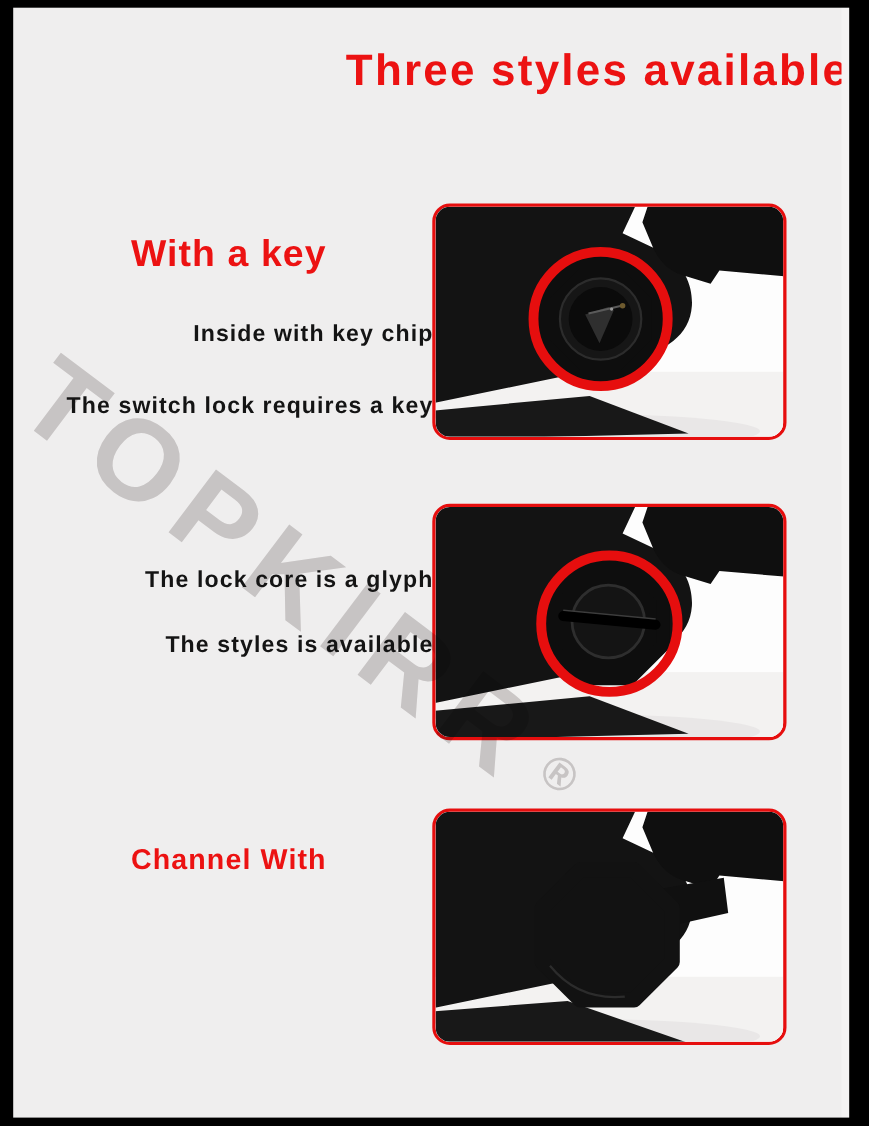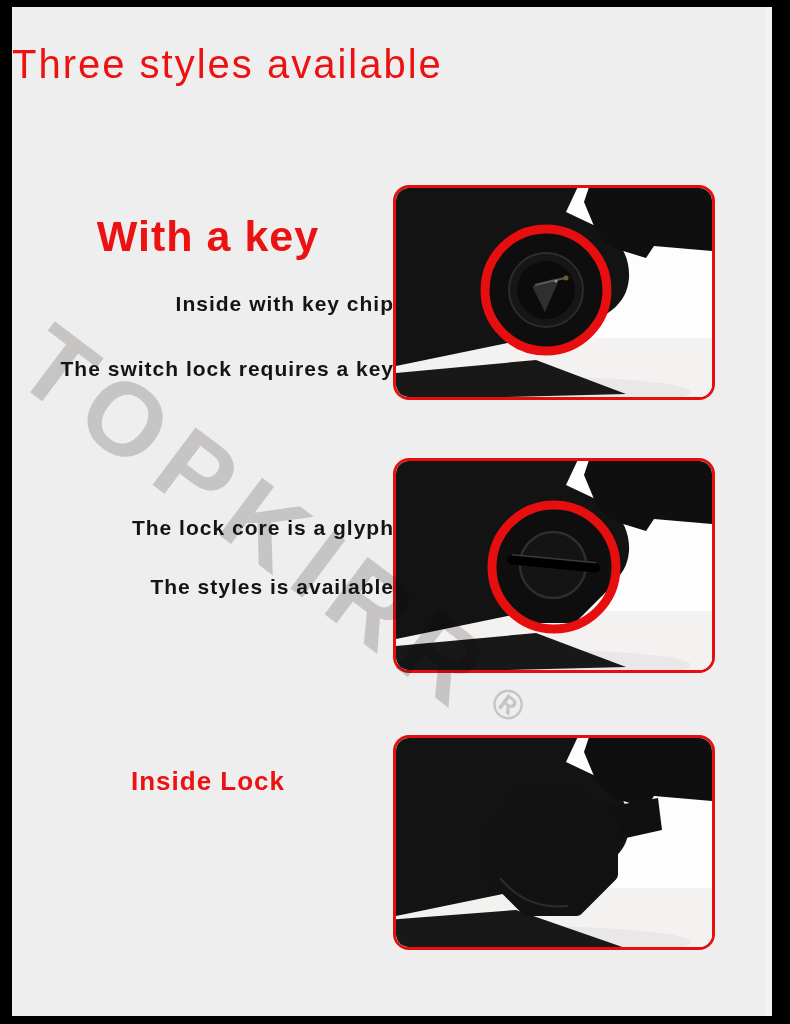--- a/index.html
+++ b/index.html
@@ -9,28 +9,28 @@
   }
   
   .bar{position:absolute;background:#000;z-index:6;}
   .bar-top{left:0;top:0;width:790px;height:7px;}
   .bar-bottom{left:0;bottom:0;width:790px;height:8px;}
   .bar-left{left:0;top:0;width:12px;height:1024px;}
   .bar-right{right:0;top:0;width:18px;height:1024px;}
   .edge-light{position:absolute;right:18px;top:0;width:7px;height:1024px;background:#f4f3f3;z-index:5;}
 
   .title{
-    position:absolute; left:12px; right:18px; top:42px; text-align:left;
-    font-size:40px; font-weight:normal; color:#ec1212; letter-spacing:2px; z-index:4;
+    position:absolute; left:12px; right:18px; top:42px; text-align:right;
+    font-size:40px; font-weight:bold; color:#ec1212; letter-spacing:2px; z-index:4;
   }
 
   .left-col{position:absolute; left:22px; top:0; width:372px; height:1024px; z-index:4;}
   .left-col .h{
     position:absolute; left:0; width:372px; text-align:center;
-    font-weight:bold; color:#ec1212; font-size:43px; letter-spacing:1px; margin:0;
+    font-weight:bold; color:#ec1212; font-size:34px; letter-spacing:1px; margin:0;
   }
   .left-col .h.small{font-size:26px;}
   .left-col .l{
     position:absolute; left:0; width:372px; text-align:right;
     font-weight:bold; color:#141414; font-size:21px; letter-spacing:1px; margin:0;
   }
 
   .h1-pos{top:212px;} .s1l1{top:292px;} .s1l2{top:357px;}
   .h2-pos{top:456px;} .s2l1{top:516px;} .s2l2{top:575px;} .s2l3{top:632px;}
   .h3-pos{top:766px;} .s3l1{top:831px;} .s3l2{top:898px;}
@@ -65,21 +65,21 @@
   <div class="title">Three styles available</div>
 
   <div class="left-col">
     <h2 class="h h1-pos">With a key</h2>
     <p class="l s1l1">Inside with key chip</p>
     <p class="l s1l2">The switch lock requires a key</p>
 
     <p class="l s2l1">The lock core is a glyph</p>
     <p class="l s2l2">The styles is available</p>
 
-    <h2 class="h small h3-pos">Inside Lock</h2>
+    <h2 class="h small h3-pos">Channel With</h2>
   </div>
 
   <figure class="photo photo-1" style="margin:0;">
     <svg width="316" height="209" viewBox="0 0 316 209">
       <rect x="0" y="0" width="316" height="209" fill="#fdfdfd"></rect>
       <rect x="0" y="150" width="316" height="59" fill="#f3f2f1"></rect>
       <ellipse cx="120" cy="204" rx="175" ry="16" fill="#e9e7e7"></ellipse>
       <path d="M -10 186 L 140 172 L 230 206 L -10 212 Z" fill="#181818"></path>
       <path d="M -10 -10 H 186 L 170 24 L 208 42 C 226 53 234 72 233 90 C 232 104 226 114 216 122 L 194 138 L -10 180 Z" fill="#131313"></path>
       <path d="M 196 -10 H 326 V 64 L 258 58 L 250 70 L 224 62 C 212 58 204 50 198 38 L 188 14 Z" fill="#0f0f0f"></path>

